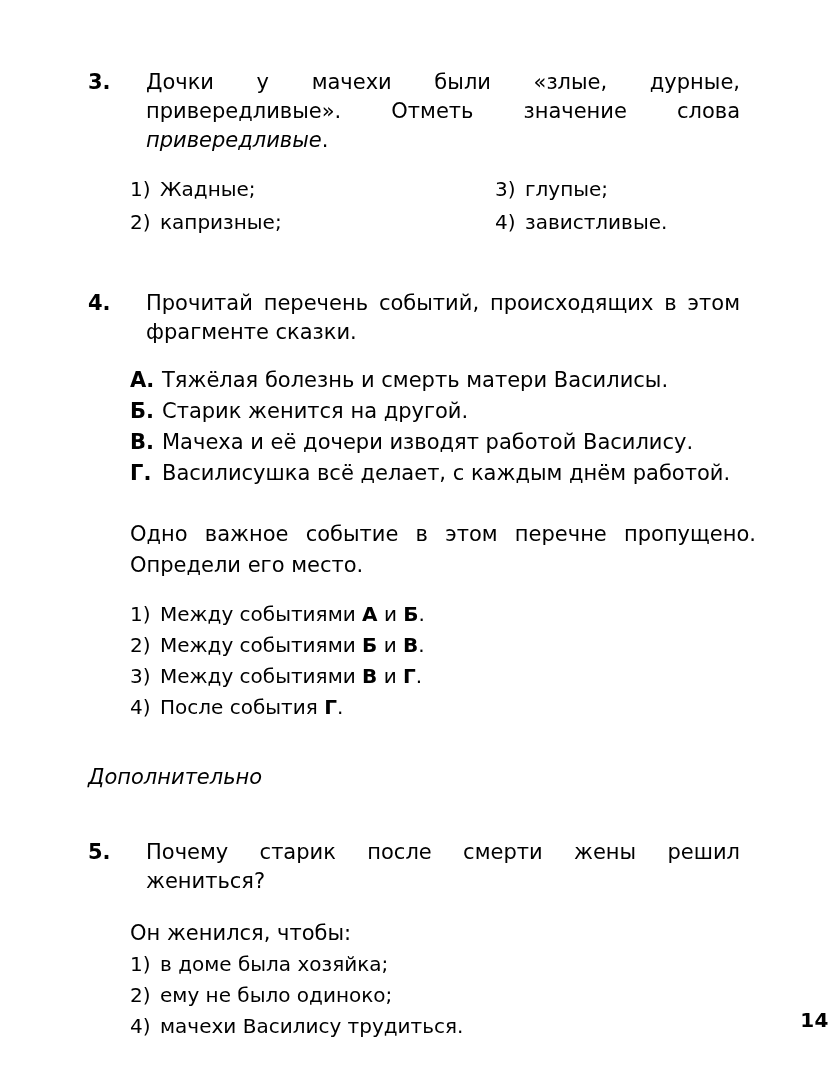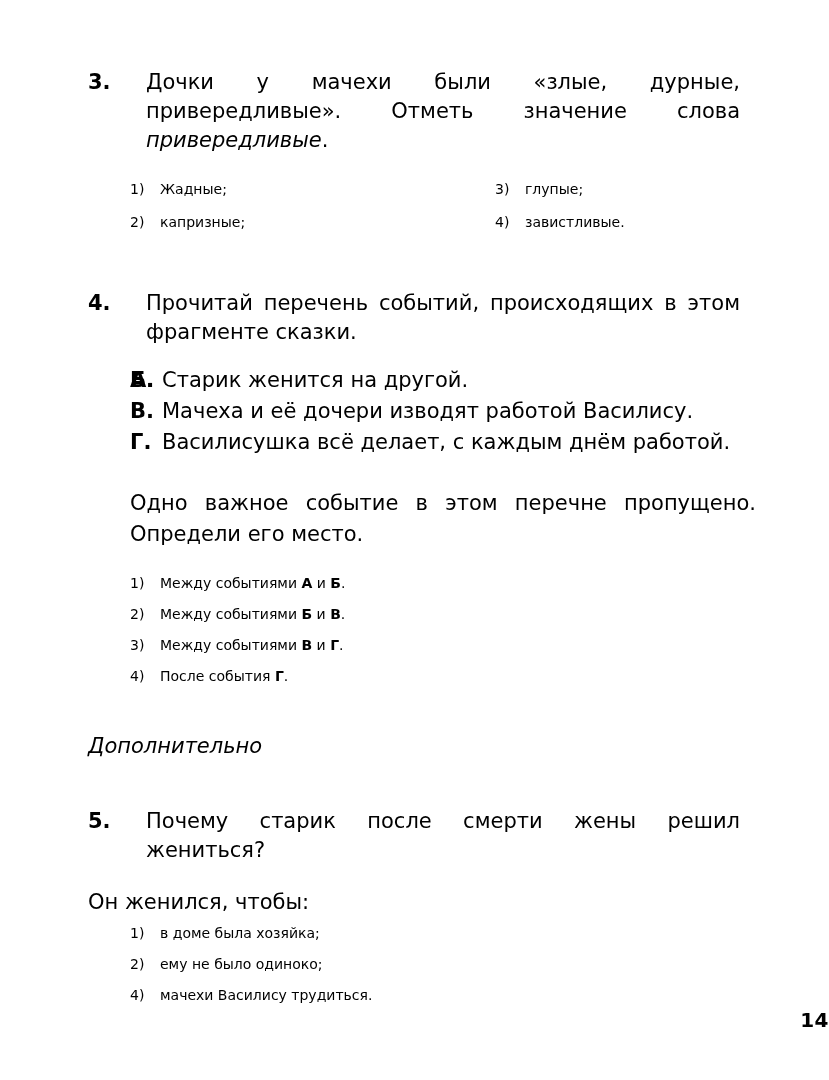--- a/index.html
+++ b/index.html
@@ -71,21 +71,21 @@
     position: relative;
     height: 66px;
   }
   .opt-col {
     position: absolute;
     top: 0;
   }
   .opt-col.col-a { left: 0px; }
   .opt-col.col-b { left: 365px; }
   .opt-line {
-    font-size: 14px;
+    font-size: 20px;
     line-height: 33px;
     white-space: nowrap;
   }
   .opt-marker {
     display: inline-block;
     width: 30px;
   }
 
   
   .letters {
@@ -135,20 +135,21 @@
     line-height: 29px;
   }
 
   
   .gap-task { height: 34px; }
   .gap-task-sm { height: 30px; }
 
   
   .leadin {
     margin-top: 22px;
+    margin-left: 42px;
     font-size: 21px;
     line-height: 31px;
   }
 
   
   .page-number {
     position: absolute;
     left: 0;
     right: 0;
     top: 1008px;
@@ -186,21 +187,21 @@
 
     <div class="task">
       <div class="task-num">4.</div>
       <div class="task-body">
         <p class="para last-justify">Прочитай перечень событий, происходящих в этом фрагменте сказки.</p>
       </div>
     </div>
 
     <div class="letters">
       <div class="letter-item">
-        <span class="letter-tag">А.</span>
+        <span class="letter-tag">А.</span><span>Тяжёлая болезнь и смерть матери Василисы.</span>
       </div>
       <div class="letter-item">
         <span class="letter-tag">Б.</span><span>Старик женится на другой.</span>
       </div>
       <div class="letter-item">
         <span class="letter-tag">В.</span><span>Мачеха и её дочери изводят работой Василису.</span>
       </div>
       <div class="letter-item">
         <span class="letter-tag">Г.</span><span>Василисушка всё делает, с каждым днём работой.</span>
       </div>

